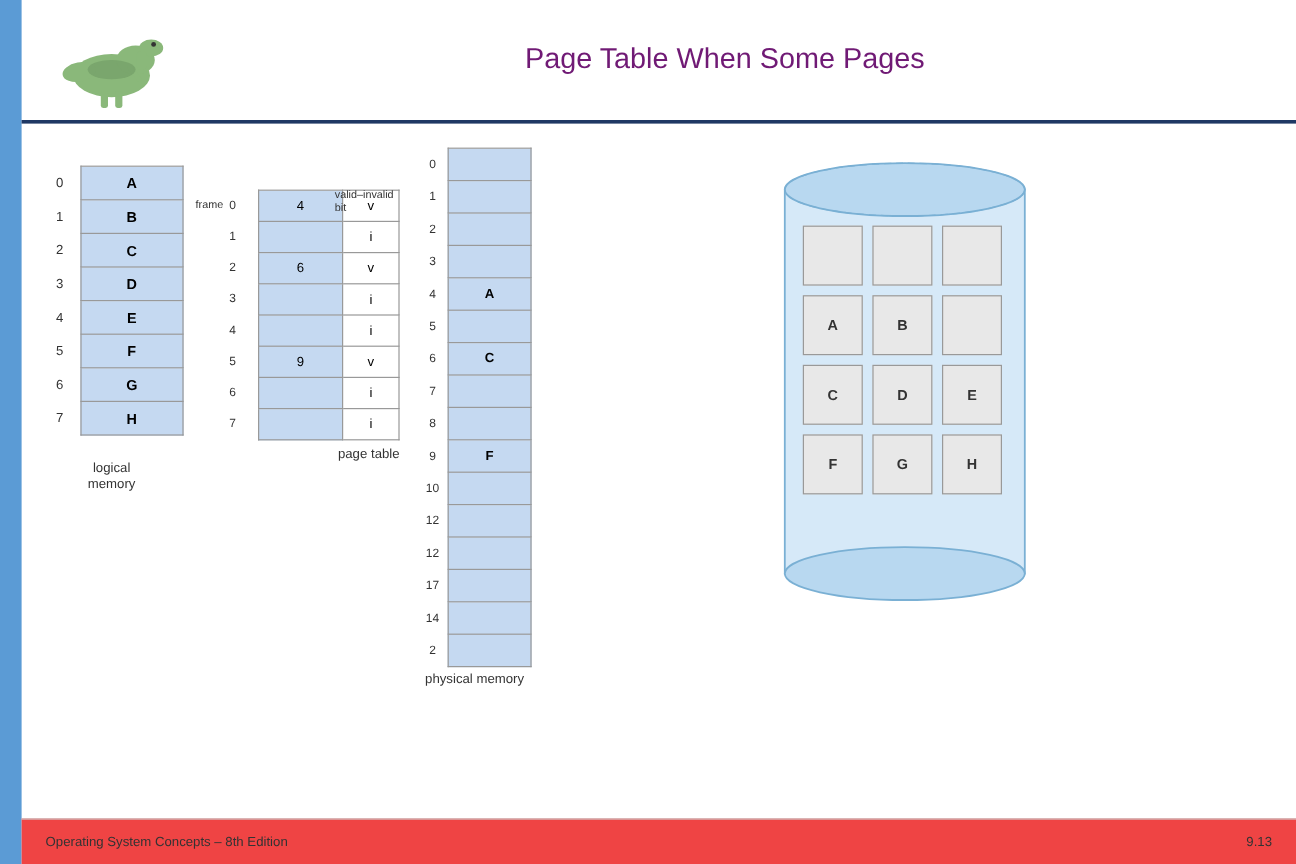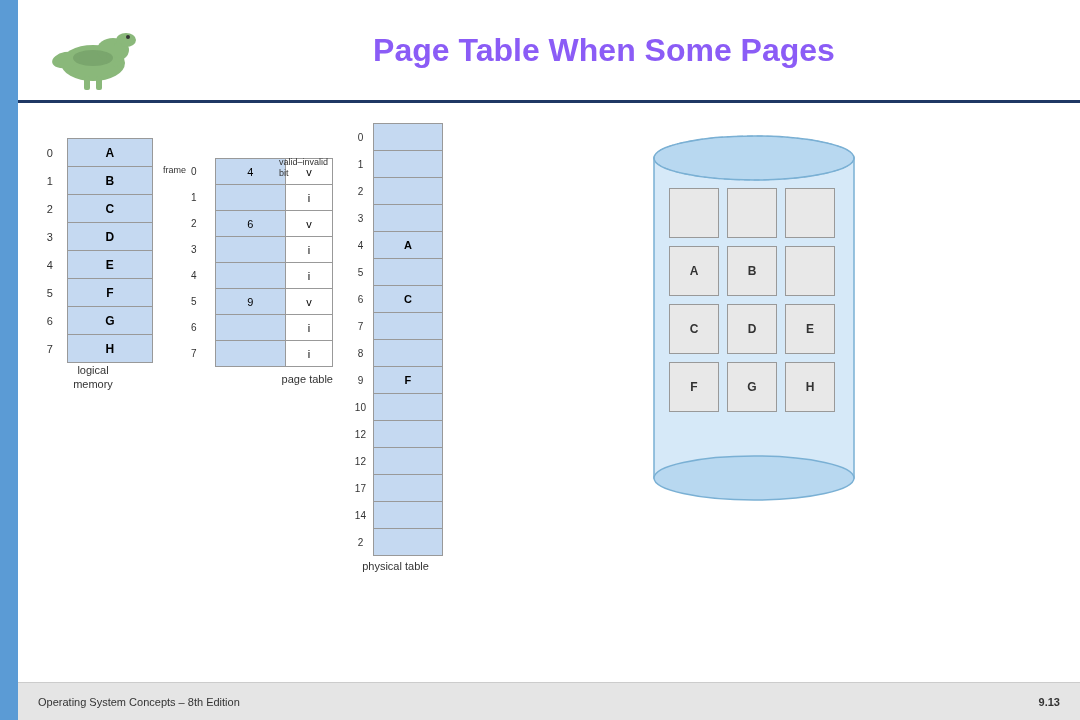--- a/index.html
+++ b/index.html
@@ -40,23 +40,23 @@
       position: relative;
       flex-shrink: 0;
     }
 
     .title-block {
       flex: 1;
       text-align: center;
     }
 
     .title-text {
-      font-size: 32px;
-      font-weight: bold;
-      color: #8b5cf6;
+      font-size: 24px;
+      font-weight: normal;
+      color: #701a75;
       line-height: 1.2;
     }
 
     
     .h-rule {
       position: absolute;
       top: 100px;
       left: 18px;
       right: 0;
       height: 3px;
@@ -105,21 +105,21 @@
       background: #c5d9f1;
       width: 55px;
       font-weight: bold;
       font-size: 12px;
     }
 
     .mem-label {
       text-align: center;
       font-size: 11px;
       color: #333;
-      margin-top: 0;
+      margin-top: 20px;
       line-height: 1.3;
     }
 
     
     .page-table-section {
       width: 160px;
       margin-top: 5px;
       margin-left: 20px;
       flex-shrink: 0;
       position: relative;
@@ -279,30 +279,30 @@
       position: absolute;
       bottom: 0;
       left: 18px;
       right: 0;
       height: 38px;
       display: flex;
       align-items: center;
       justify-content: space-between;
       padding: 0 20px;
       border-top: 1px solid #ccc;
-      background: #e5e5e5;
+      background: #ef4444;
     }
 
     .footer-left, .footer-center, .footer-right {
       font-size: 11px;
       color: #333;
     }
 
     .footer-center {
-      font-weight: bold;
+      font-weight: normal;
     }
   </style>
 </head>
 <body>
 
 <div class="left-accent"></div>
 
 <div class="header">
 
   <div class="dino-top">
@@ -492,21 +492,21 @@
           <tr>
             <td class="pidx">14</td>
                   <td class="pval"></td>
           </tr>
           <tr>
             <td class="pidx">2</td>
                   <td class="pval"></td>
           </tr>
         </tbody>
     </table>
-    <div class="phys-label">physical table</div>
+    <div class="phys-label">physical memory</div>
   </div>
 
   <div class="cylinder-section">
     <div class="cylinder-wrap">
 
       <svg class="cylinder-svg" viewBox="0 0 230 380">
 
         <rect x="15" y="30" width="200" height="320" fill="#d6e9f8" stroke="#7ab0d4" stroke-width="1.5"></rect>
 
         <ellipse cx="115" cy="30" rx="100" ry="22" fill="#b8d8f0" stroke="#7ab0d4" stroke-width="1.5"></ellipse>

